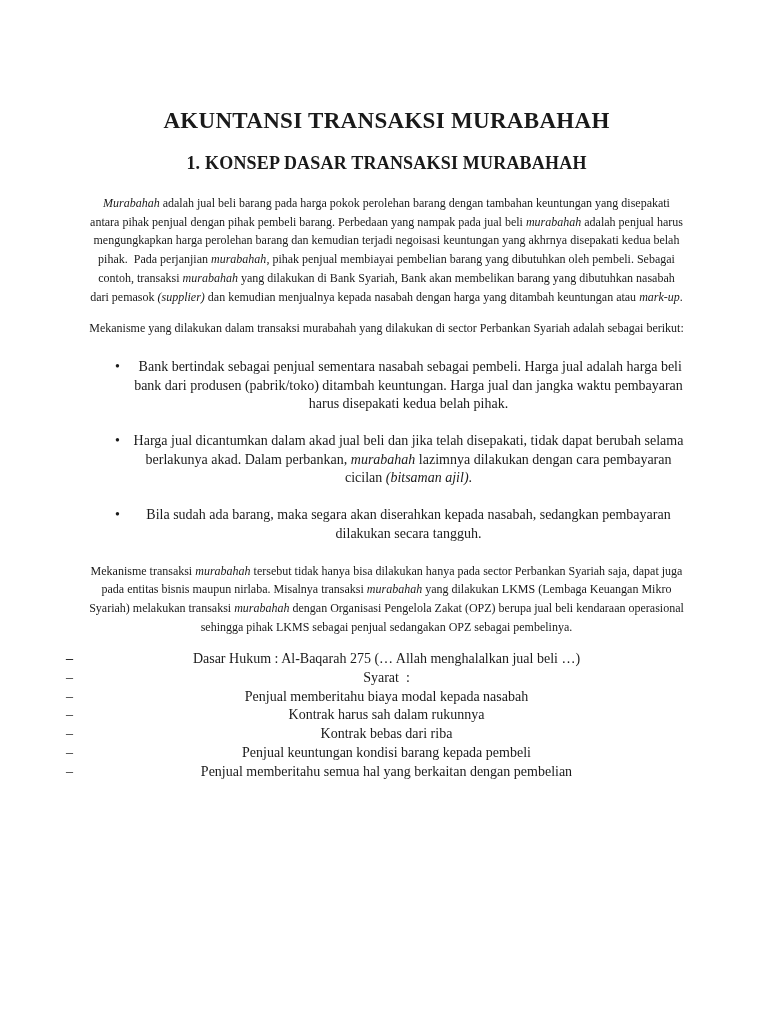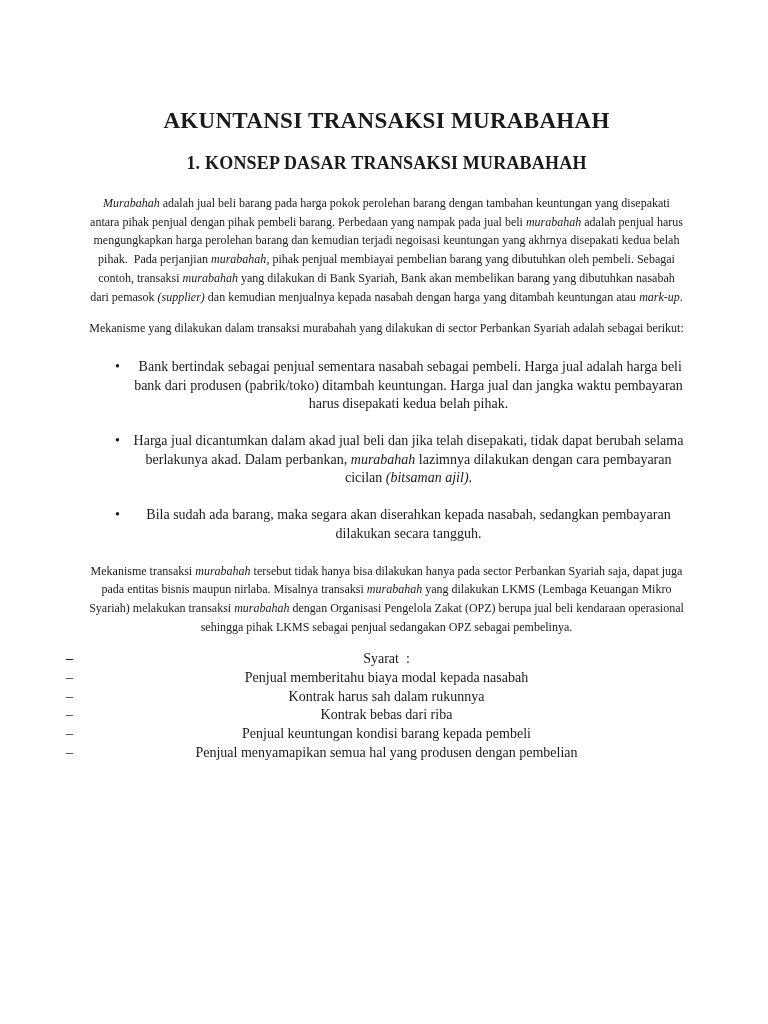--- a/index.html
+++ b/index.html
@@ -107,20 +107,21 @@
 
   <p class="para para-mekanisme-lanjutan"><span class="rich"><span>Mekanisme transaksi </span><i>murabahah</i><span> tersebut tidak hanya bisa dilakukan hanya pada sector Perbankan Syariah saja, dapat juga pada entitas bisnis maupun nirlaba. Misalnya transaksi </span><i>murabahah</i><span> yang dilakukan LKMS (Lembaga Keuangan Mikro Syariah) melakukan transaksi </span><i>murabahah</i><span> dengan Organisasi Pengelola Zakat (OPZ) berupa jual beli kendaraan operasional sehingga pihak LKMS sebagai penjual sedangakan OPZ sebagai pembelinya.</span></span></p>
 
 
   <ul class="dash-list">
     <li>
       <span class="marker">–</span>
     </li>
     <li>
       <span class="marker">–</span>
+      <span class="li-text"><span>Dasar Hukum : Al-Baqarah 275 (… Allah menghalalkan jual beli …)</span></span>
     </li>
     <li>
       <span class="marker">–</span>
       <span class="li-text"><span>Syarat  :</span></span>
     </li>
     <li>
       <span class="marker">–</span>
       <span class="li-text"><span>Penjual memberitahu biaya modal kepada nasabah</span></span>
     </li>
     <li>
@@ -130,17 +131,17 @@
     <li>
       <span class="marker">–</span>
       <span class="li-text"><span>Kontrak bebas dari riba</span></span>
     </li>
     <li>
       <span class="marker">–</span>
       <span class="li-text"><span>Penjual keuntungan kondisi barang kepada pembeli</span></span>
     </li>
     <li>
       <span class="marker">–</span>
-      <span class="li-text"><span>Penjual menyamapikan semua hal yang produsen dengan pembelian</span></span>
+      <span class="li-text"><span>Penjual memberitahu semua hal yang berkaitan dengan pembelian</span></span>
     </li>
   </ul>
 
 </div>
 
 </body></html>

